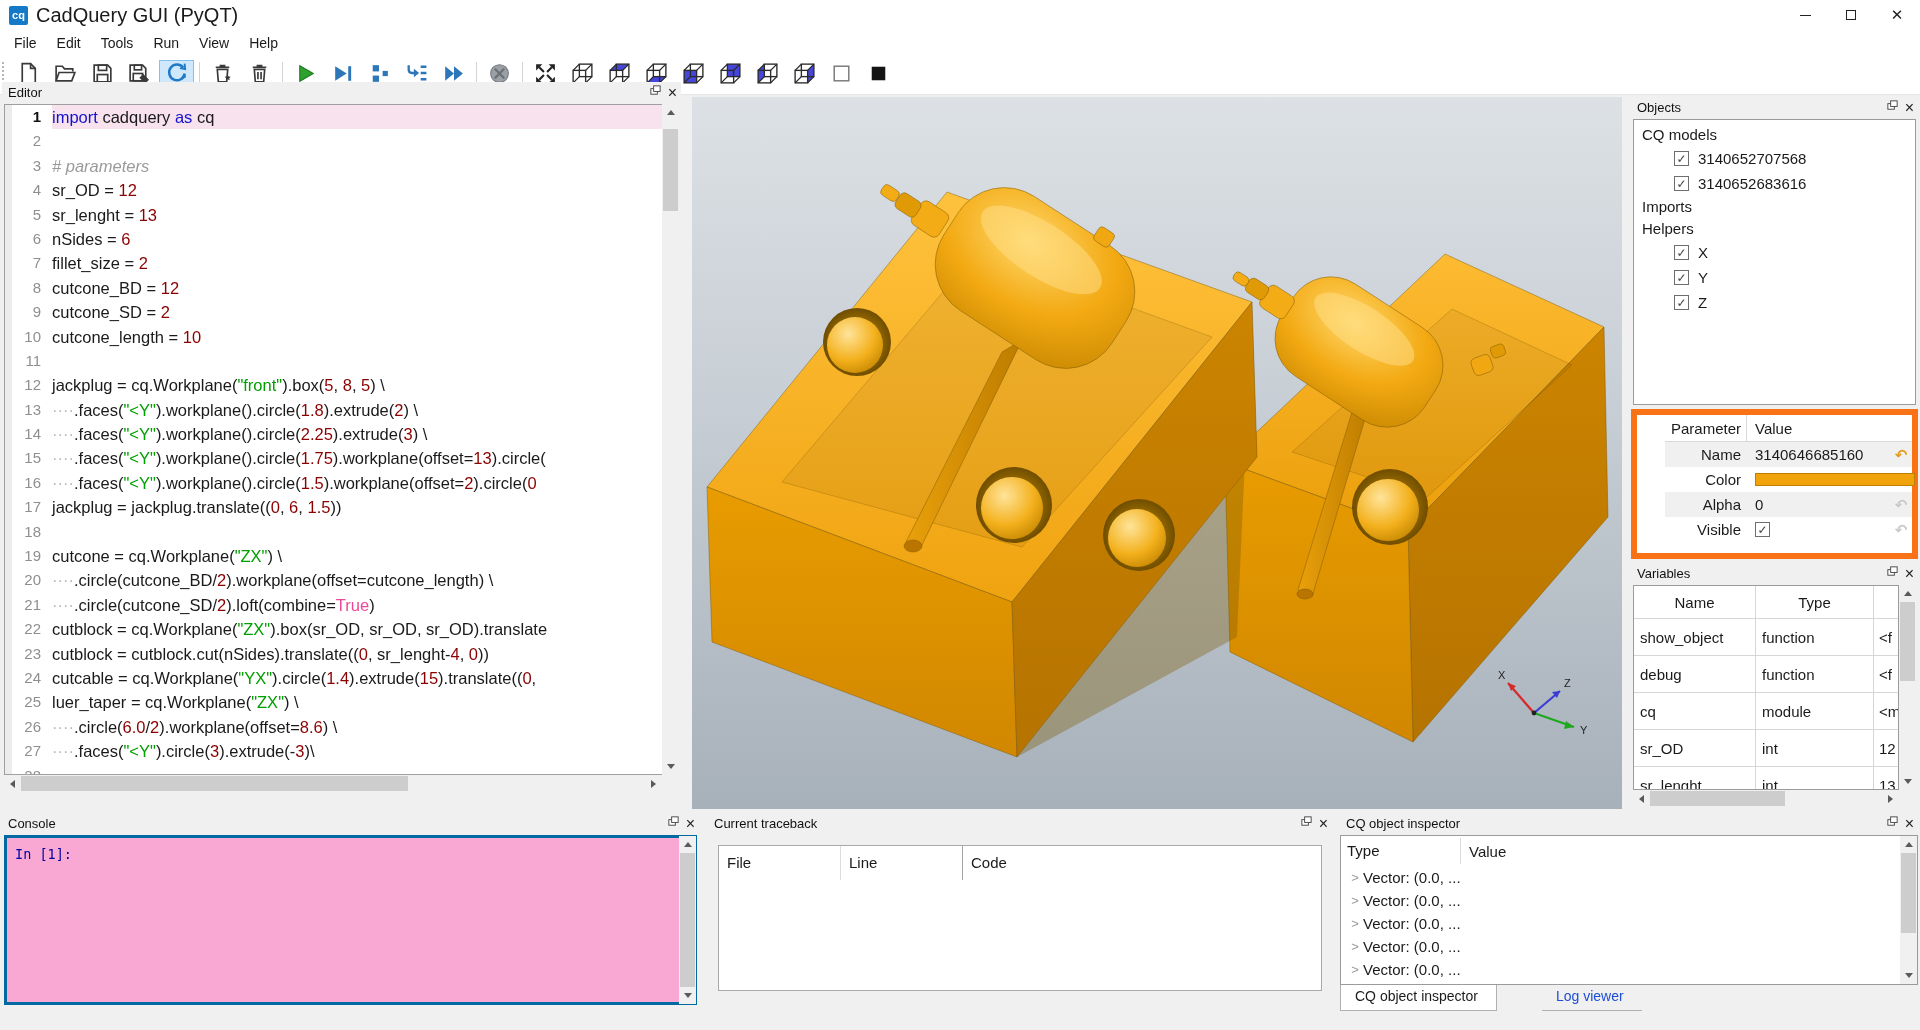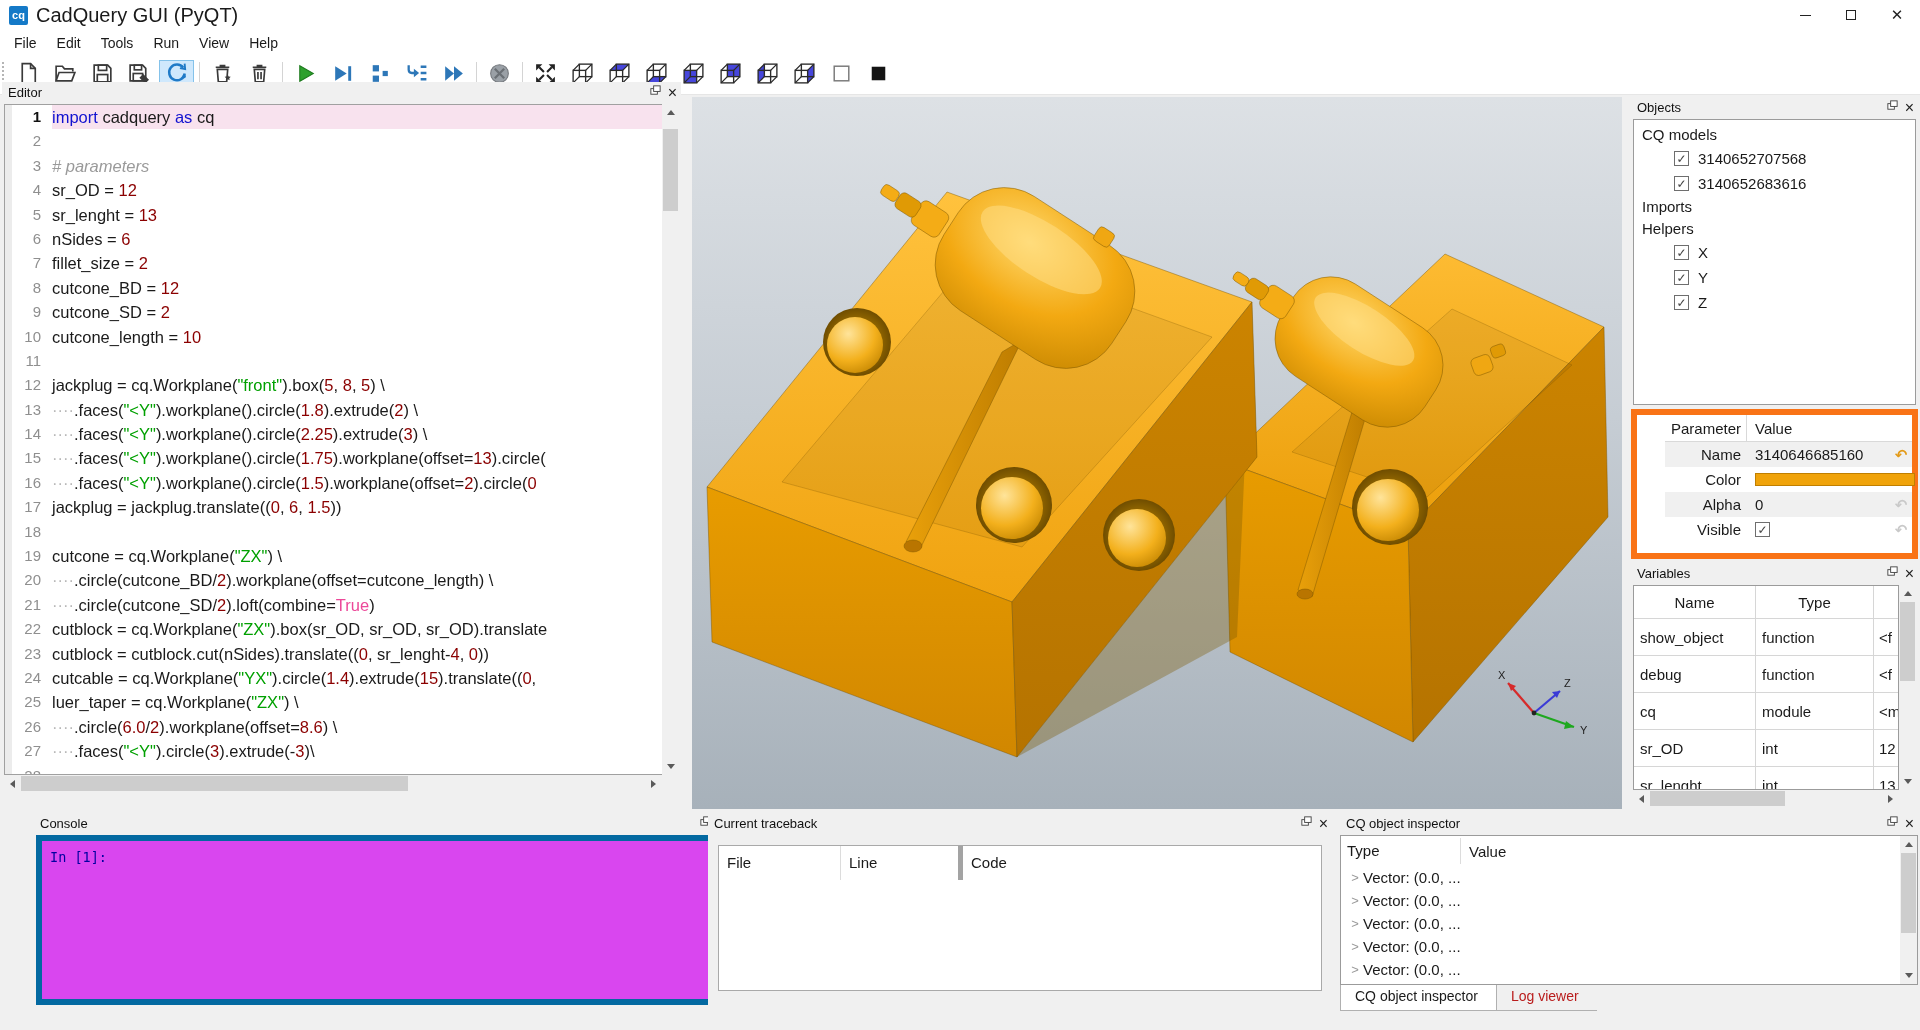--- a/index.html
+++ b/index.html
@@ -98,44 +98,44 @@
   .var-hrow div { text-align:center; }
   .var-row { display:flex; height:37px; align-items:center; border-bottom:1px solid #d6d6d6; }
   .vc-name { width:122px; padding-left:6px; border-right:1px solid #d6d6d6; height:100%; display:flex; align-items:center; flex:none; }
   .vc-type { width:118px; padding-left:6px; border-right:1px solid #d6d6d6; height:100%; display:flex; align-items:center; flex:none; }
   .vc-val  { flex:1; padding-left:5px; height:100%; display:flex; align-items:center; overflow:hidden; }
   .var-hrow .vc-name, .var-hrow .vc-type { justify-content:center; padding-left:0; }
   #vars-vscroll { right:2px; top:22px; bottom:19px; }
   #vars-hscroll { left:2px; right:19px; bottom:2px; }
 
   
-  #console-dock { left:2px; top:813px; width:697px; height:196px;margin-left:32px; }
-  #console-body { position:absolute; left:2px; right:2px; top:22px; bottom:4px; background:#d946ef; border:6px solid #0369a1; }
+  #console-dock { left:2px; top:813px; width:697px; height:196px; }
+  #console-body { position:absolute; left:2px; right:2px; top:22px; bottom:4px; background:#f9a8d4; border:3px solid #0369a1; }
   #console-text { position:absolute; left:8px; top:8px; font-family:"DejaVu Sans Mono",monospace; font-size:13.5px; color:#0000a0; }
   #console-vscroll { right:3px; top:23px; bottom:5px; }
 
   #tb-dock { left:708px; top:813px; width:624px; height:196px; }
   #tb-table { position:absolute; left:10px; right:10px; top:32px; bottom:18px; background:#fff; border:1px solid #a9a9a9; font-size:15px; }
   .tbt-head { display:flex; height:34px; }
   .tbt-head div { padding:8px 0 0 8px; }
   .tbt-head div:nth-child(1) { width:122px; border-right:1px solid #dcdcdc; }
-  .tbt-head div:nth-child(2) { width:122px; border-right:5px solid #a3a3a3; }
+  .tbt-head div:nth-child(2) { width:122px; border-right:1px solid #a3a3a3; }
 
   #insp-dock { left:1340px; top:813px; width:578px; height:217px; background:#f0f0f0; }
   #insp-table { position:absolute; left:0; right:0; top:22px; height:150px; background:#fff; border:1px solid #9b9b9b; font-size:15px; overflow:hidden; }
   .insp-head { display:flex; height:30px; align-items:center; }
   .insp-head div:nth-child(1) { width:120px; padding-left:6px; border-right:1px solid #dcdcdc; height:26px; line-height:26px; }
   .insp-head div:nth-child(2) { padding-left:8px; }
   .insp-row { display:flex; height:23px; align-items:center; }
   .insp-chev { width:16px; text-align:center; color:#9a9a9a; font-size:13px; margin-left:6px; }
   #insp-vscroll { right:1px; top:23px; height:148px; }
   .insp-tabs { position:absolute; left:0; top:172px; height:26px; right:0; display:flex; font-size:14px; }
   .insp-tab { padding:3px 18px 0 14px; height:26px; }
   .insp-tab.active { background:#fff; border:1px solid #b0b0b0; border-top:none; }
-  .insp-tab.inactive { color:#b91c1c; border-bottom:1px solid #b0b0b0; }
+  .insp-tab.inactive { color:#1d4ed8; border-bottom:1px solid #b0b0b0;margin-left:45px; }
 </style>
 </head>
 <body>
 
 <div class="titlebar">
   <div class="app-logo">cq</div>
   <div class="app-title">CadQuery GUI (PyQT)</div>
   <div class="win-controls">
     <div class="win-btn">
         <span class="glyph-min"></span>

